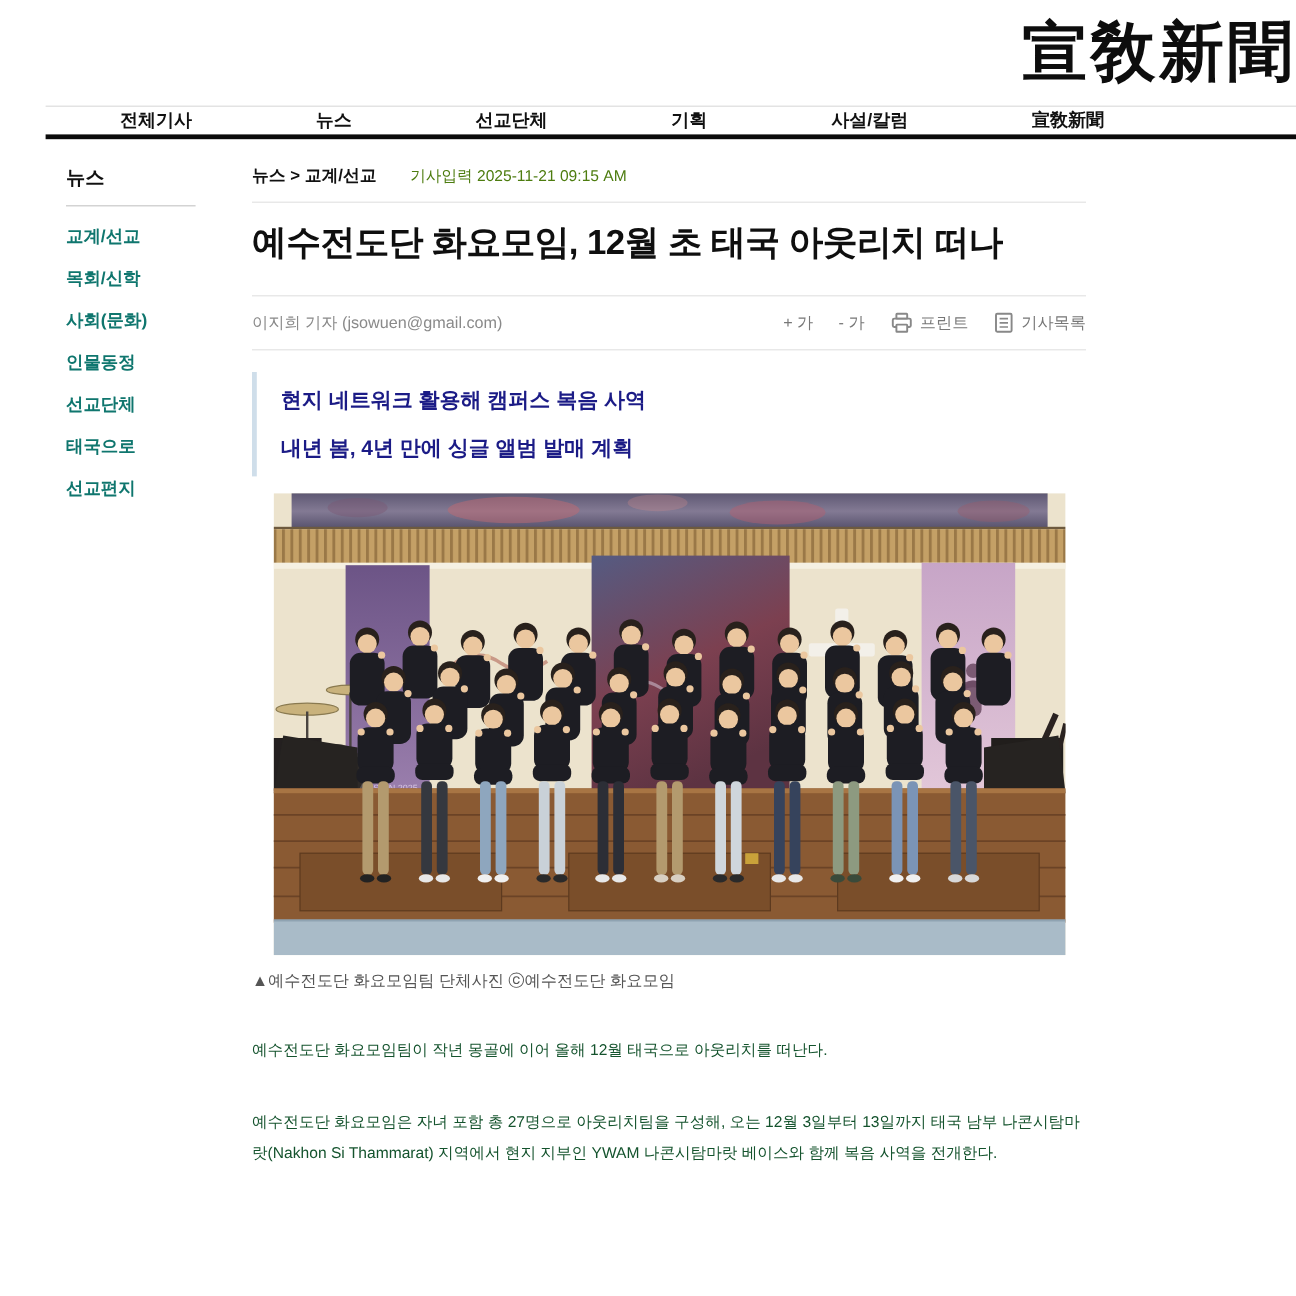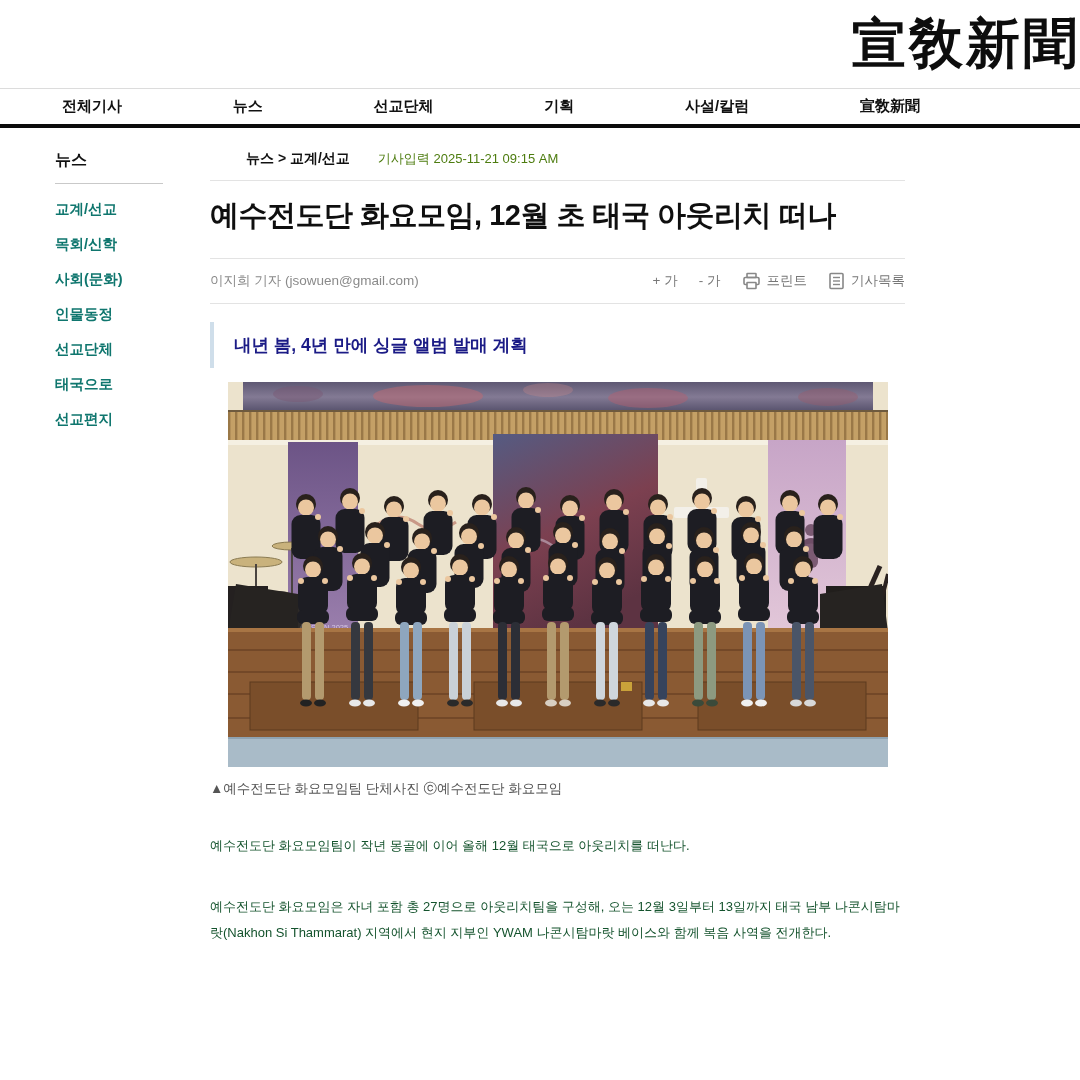--- a/index.html
+++ b/index.html
@@ -5,36 +5,36 @@
   * { margin:0; padding:0; box-sizing:border-box; }
   html,body { width:1080px; height:1080px; background:#ffffff; overflow:hidden;
               font-family:"Liberation Sans", sans-serif; color:#222; }
 
   
   .masthead { height:88px; display:flex; align-items:center; justify-content:flex-end;margin-left:28px; }
   .logo { font-family:"DejaVu Serif","Liberation Serif",serif; font-size:54px; font-weight:700;
           color:#0d0d0d; letter-spacing:3px; }
 
   
-  .topnav { border-top:1px solid #dcdcdc; border-bottom:4px solid #0b0b0b; height:40px; }
+  .topnav { border-top:1px solid #dcdcdc; border-bottom:4px solid #0b0b0b; height:28px;margin-left:38px; }
   .topnav-inner { height:100%; display:flex; align-items:center; justify-content:space-between;
                   padding:0 160px 0 62px; }
   .nav-item { font-size:15px; font-weight:700; color:#111; cursor:pointer; text-decoration:none; }
 
   
   .content { display:flex; padding-left:55px; }
   .sidebar { width:108px; padding-top:22px; flex:none; }
   .sidebar-title { font-size:16px; font-weight:700; color:#111; padding-bottom:12px;
                    border-bottom:1px solid #c9c9c9; margin-bottom:16px; }
   .sidebar-item { font-size:14.5px; font-weight:700; color:#0f766e; margin-bottom:16px; cursor:pointer; }
 
   .main { margin-left:47px; width:695px; padding-top:22px; flex:none; }
 
   .meta-row { display:flex; align-items:baseline; gap:28px; padding-bottom:12px; }
-  .breadcrumb { font-size:14px; font-weight:700; color:#111; cursor:pointer;margin-left:36px; }
+  .breadcrumb { font-size:14px; font-weight:700; color:#111; cursor:pointer; }
   .date-label { font-size:13px; color:#4d7c0f; }
   .divider { border:none; border-top:1px solid #e3e3e3; }
 
   .article-title { font-size:29px; line-height:1.45; font-weight:700; color:#0f0f0f;
                    letter-spacing:-0.5px; margin:13px 0 22px; }
 
   .byline-row { display:flex; justify-content:space-between; align-items:center; padding:13px 0; }
   .byline { font-size:13.5px; color:#8a8a8a; }
   .tools { display:flex; align-items:center; gap:21px; color:#777; font-size:13.5px; }
   .tool-btn { display:flex; align-items:center; gap:6px; cursor:pointer; color:#777; white-space:nowrap; }
@@ -112,20 +112,21 @@
             <line x1="5" y1="9" x2="12" y2="9" stroke="#888" stroke-width="1.4"></line>
             <line x1="5" y1="12.5" x2="12" y2="12.5" stroke="#888" stroke-width="1.4"></line>
           </svg>
           <span>기사목록</span>
         </span>
       </div>
     </div>
     <hr class="divider">
 
     <div class="subhead-box">
+      <div class="subhead">현지 네트워크 활용해 캠퍼스 복음 사역</div>
       <div class="subhead">내년 봄, 4년 만에 싱글 앨범 발매 계획</div>
     </div>
 
     <div class="photo-wrap">
       <svg viewBox="0 0 660 385" width="660" height="385">
         <defs>
           <linearGradient id="gScreen" x1="0" y1="0" x2="0" y2="1">
             <stop offset="0" stop-color="#5e5873"></stop>
               <stop offset="0.5" stop-color="#837a94"></stop>
               <stop offset="1" stop-color="#55506b"></stop>

